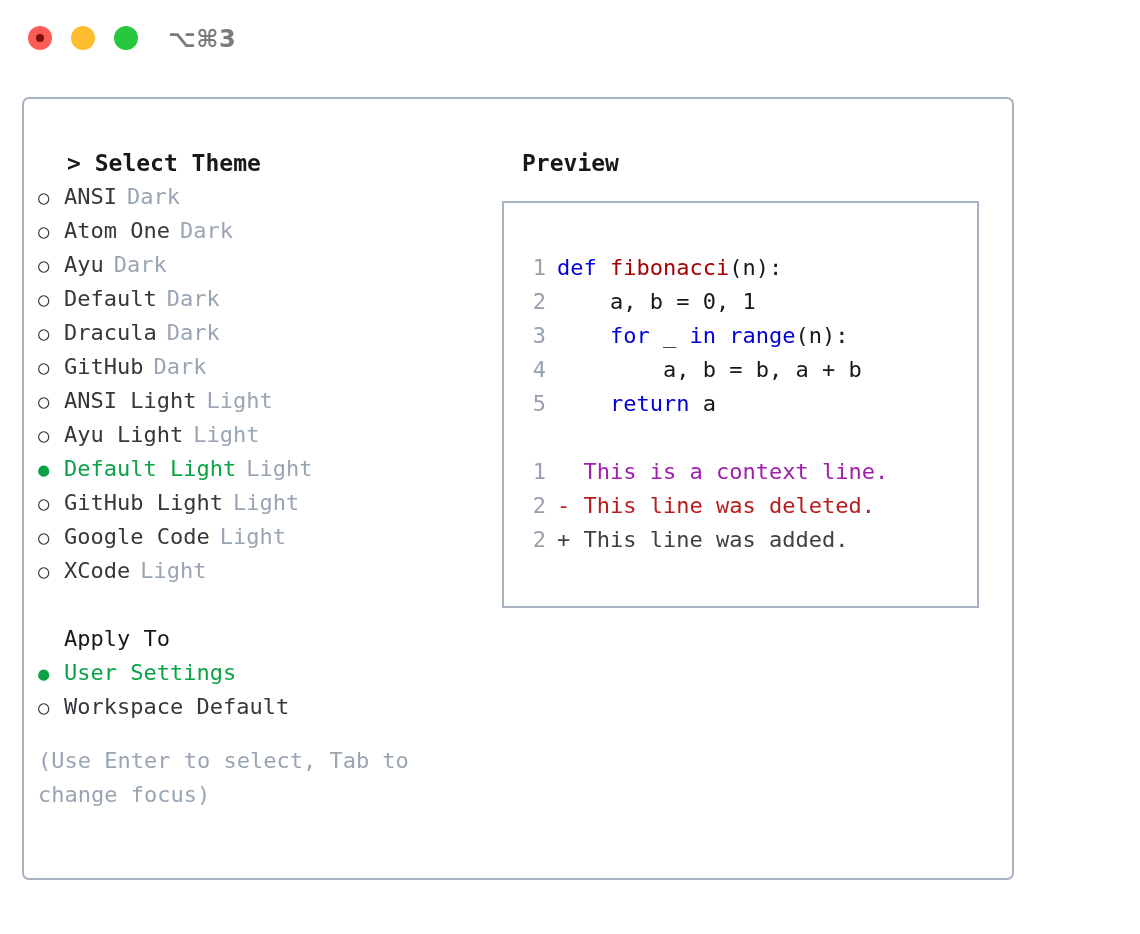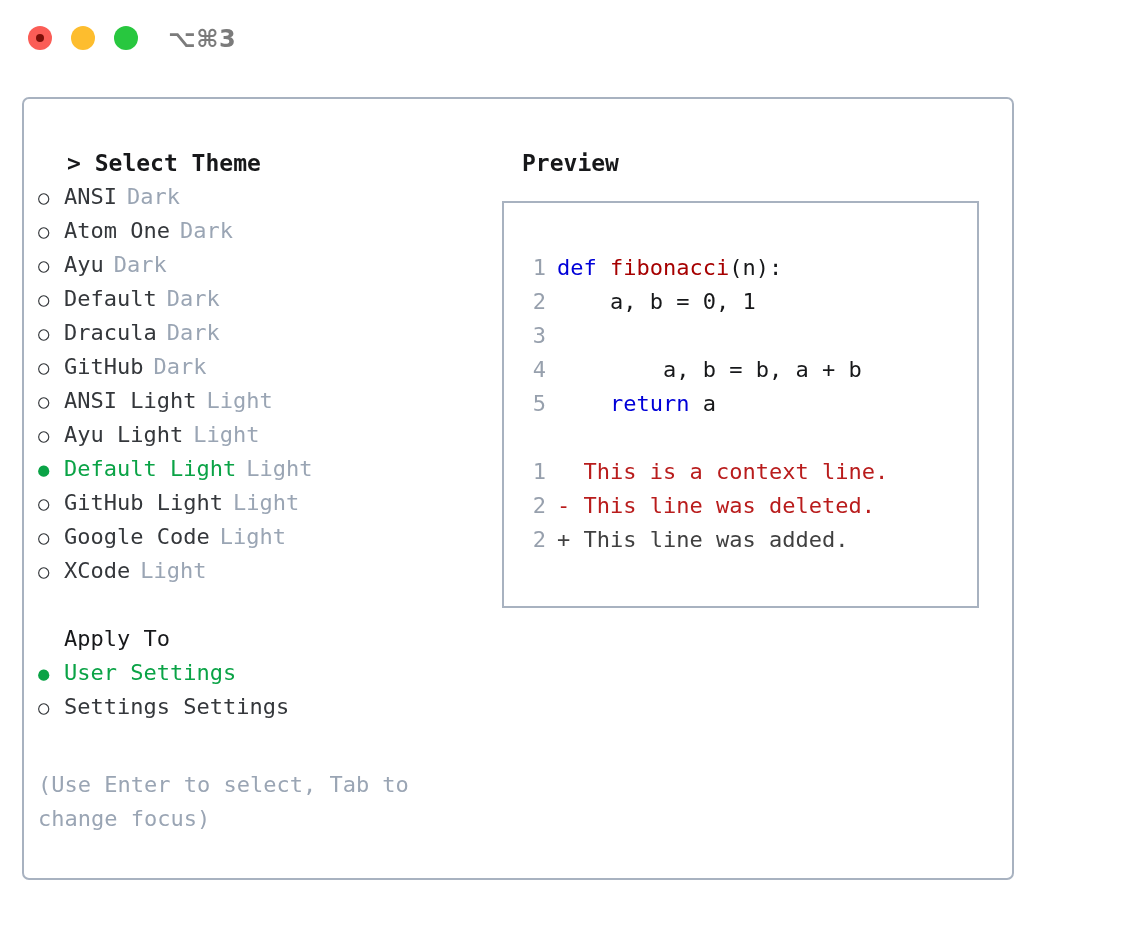--- a/index.html
+++ b/index.html
@@ -124,21 +124,21 @@
 
   .apply-heading {
     font-size: 22px;
     color: #17181a;
     line-height: 34px;
     padding-left: 26px;
     white-space: pre;
   }
 
   .hint {
-    margin-top: 44px;
+    margin-top: 20px;
     font-size: 22px;
     color: #9aa5b4;
     line-height: 34px;
     width: 400px;
     white-space: pre-wrap;
   }
 
   
   .right-col {
     position: absolute;
@@ -183,21 +183,21 @@
   }
   .code-text {
     margin-left: 11px;
     color: #17181a;
   }
   .tok-kw   { color: #0000d8; }
   .tok-fn   { color: #a60000; }
   .tok-plain{ color: #17181a; }
 
   .diff-gap { height: 34px; }
-  .diff-ctx { color: #b91c1c; }
+  .diff-ctx { color: #a21caf; }
   .diff-del { color: #b91c1c; }
   .diff-add { color: #404040; }
 </style>
 </head>
 <body>
 
 <div class="window">
 
   <div class="titlebar">
     <div class="traffic">
@@ -226,33 +226,33 @@
           <div class="row"><span class="bullet">○</span><span class="row-label">GitHub Light</span><span class="row-tag">Light</span></div>
           <div class="row"><span class="bullet">○</span><span class="row-label">Google Code</span><span class="row-tag">Light</span></div>
           <div class="row"><span class="bullet">○</span><span class="row-label">XCode</span><span class="row-tag">Light</span></div>
         </div>
 
       <div class="spacer-lg"></div>
 
       <div class="apply-heading">Apply To</div>
       <div id="apply-list">
           <div class="row selected"><span class="bullet sel">●</span><span class="row-label">User Settings</span></div>
-          <div class="row"><span class="bullet">○</span><span class="row-label">Settings Settings</span></div>
+          <div class="row"><span class="bullet">○</span><span class="row-label">Workspace Default</span></div>
         </div>
 
       <div class="hint">(Use Enter to select, Tab to change focus)</div>
     </div>
 
     <div class="right-col">
       <div class="preview-heading">Preview</div>
       <div class="preview-box">
         <div class="code-area" id="code-area">
             <div class="code-line"><span class="lineno">1</span><span class="code-text"><span class="tok-kw">def </span><span class="tok-fn">fibonacci</span><span class="tok-plain">(n):</span></span></div>
             <div class="code-line"><span class="lineno">2</span><span class="code-text"><span class="tok-plain">    a, b = 0, 1</span></span></div>
-            <div class="code-line"><span class="lineno">3</span></div>
+            <div class="code-line"><span class="lineno">3</span><span class="code-text"><span class="tok-plain">    </span><span class="tok-kw">for</span><span class="tok-plain"> _ </span><span class="tok-kw">in</span><span class="tok-plain"> </span><span class="tok-kw">range</span><span class="tok-plain">(n):</span></span></div>
             <div class="code-line"><span class="lineno">4</span><span class="code-text"><span class="tok-plain">        a, b = b, a + b</span></span></div>
             <div class="code-line"><span class="lineno">5</span><span class="code-text"><span class="tok-plain">    </span><span class="tok-kw">return</span><span class="tok-plain"> a</span></span></div>
             <div class="diff-gap"></div>
             <div class="code-line"><span class="lineno">1</span><span class="code-text diff-ctx">  This is a context line.</span></div>
             <div class="code-line"><span class="lineno">2</span><span class="code-text diff-del">- This line was deleted.</span></div>
             <div class="code-line"><span class="lineno">2</span><span class="code-text diff-add">+ This line was added.</span></div>
           </div>
       </div>
     </div>
 

